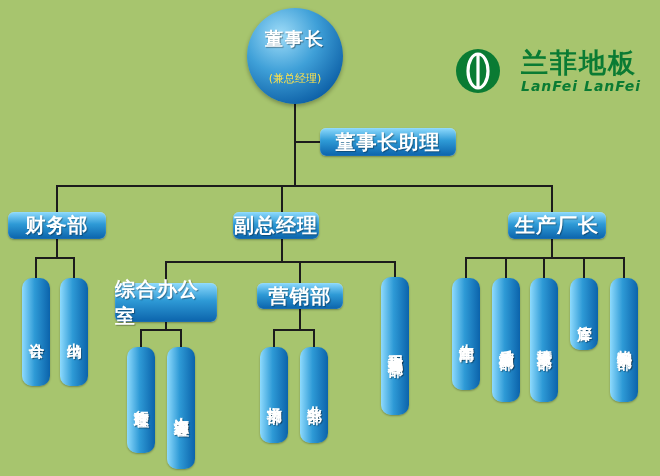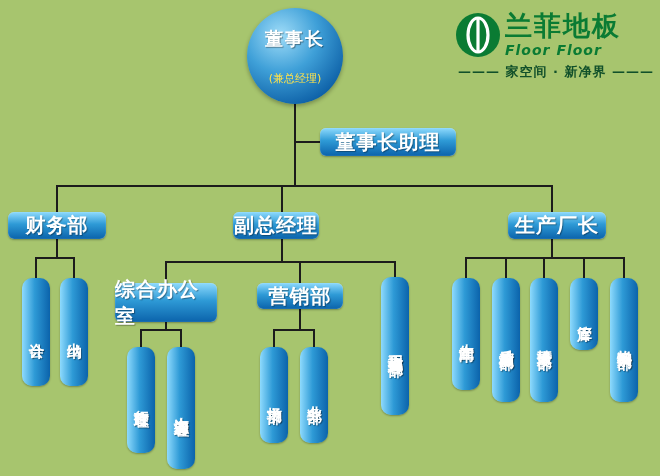--- a/index.html
+++ b/index.html
@@ -30,21 +30,21 @@
   .circle {
     position: absolute; left: 247px; top: 8px; width: 96px; height: 96px;
     border-radius: 50%;
     background: radial-gradient(circle at 35% 28%, #9fdcf8 0%, #3fa0d8 40%, #0c5fa6 80%, #084e8d 100%);
     display: flex; flex-direction: column; align-items: center; justify-content: center;
     color: #fff; box-shadow: 0 2px 4px rgba(0,0,0,.3);
   }
   .circle .t { font-size: 18px; font-weight: bold; letter-spacing: 2px; text-shadow: 1px 1px 1px rgba(0,0,0,.4); }
   .circle .s { font-size: 11px; color: #ffe24a; margin-top: 20px; }
   .logo { position: absolute; left: 455px; top: 12px; width: 202px; }
-  .logo-row { display: flex; align-items: center; gap: 4px; }
+  .logo-row { display: flex; align-items: flex-end; gap: 20px; margin-top: 36px; }
   .logo-icon svg { display: block; }
   .logo-cn { font-size: 27px; font-weight: bold; color: #0a7b33; letter-spacing: 2px; line-height: 1.05; }
   .logo-en { font-size: 14px; font-weight: bold; font-style: italic; color: #0a7b33; letter-spacing: 1px; margin-top: 1px; }
   .logo-tagline { margin-top: 5px; font-size: 13px; font-weight: bold; color: #11502a; text-align: center; letter-spacing: 1px; }
 </style>
 </head>
 <body>
 
 <div class="stage">
 
@@ -118,19 +118,18 @@
     <div class="logo-row">
       <span class="logo-icon">
         <svg width="46" height="46" viewBox="0 0 46 46">
           <circle cx="23" cy="23" r="22" fill="#0a7b33"></circle>
           <ellipse cx="23" cy="23" rx="10" ry="17" fill="none" stroke="#ffffff" stroke-width="3.2"></ellipse>
           <line x1="23" y1="5" x2="23" y2="41" stroke="#ffffff" stroke-width="3.2"></line>
         </svg>
       </span>
       <div>
         <div class="logo-cn">兰菲地板</div>
-        <div class="logo-en">Floor Floor</div>
+        <div class="logo-en">LanFei LanFei</div>
       </div>
     </div>
-    <div class="logo-tagline">——— 家空间 · 新净界 ———</div>
   </div>
 
 </div>
 
 </body></html>

